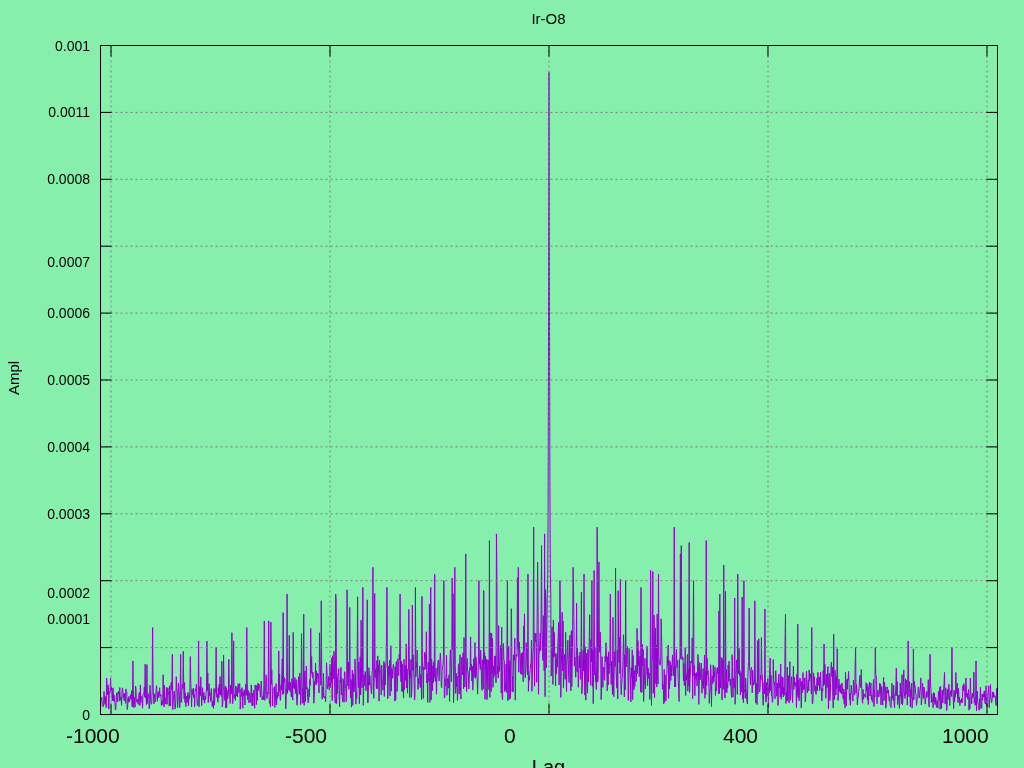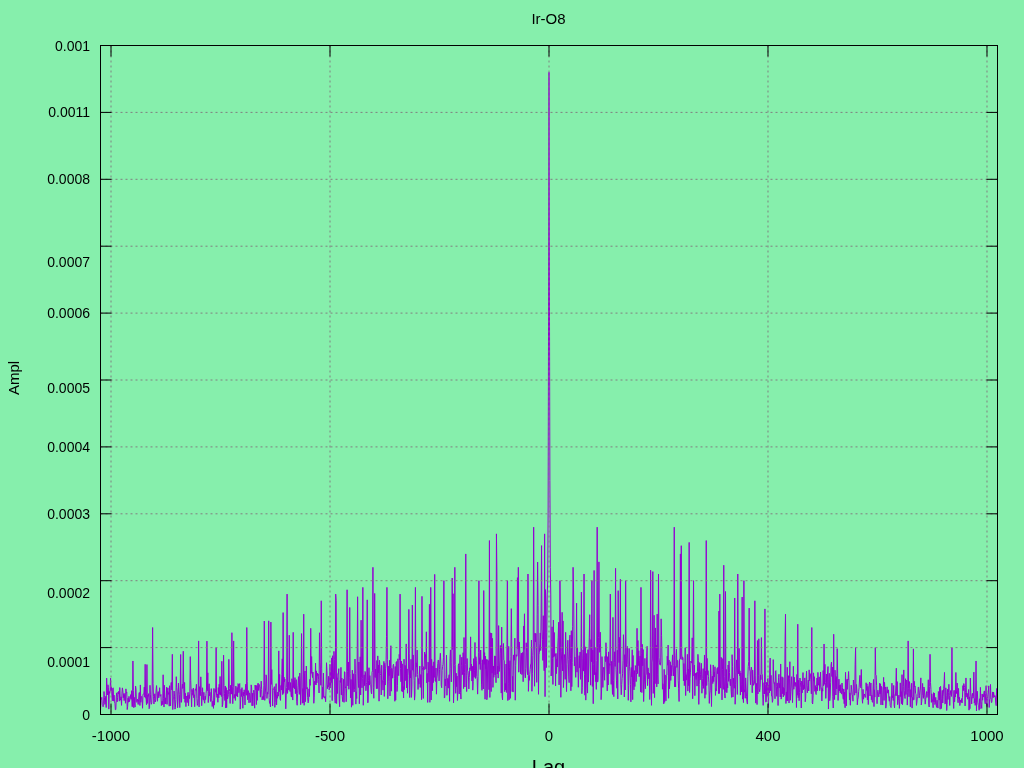--- a/index.html
+++ b/index.html
@@ -33,22 +33,21 @@
   }
   .y-tick-label {
     position: absolute;
     right: 934px; width: 90px; height: 18px;
     text-align: right;
     font-size: 14px; line-height: 18px;
   }
   .x-tick-label {
     position: absolute;
     top: 727px; width: 90px; height: 18px;
-    text-align: center;
-    font-size: 15px; line-height: 18px;
+    font-size: 21px; line-height: 18px;
   }
   svg#plot { position: absolute; left: 0; top: 0; }
 </style>
 </head>
 <body>
 
 <div id="figure">
   <div class="chart-title">Ir-O8</div>
   <div class="y-axis-label">Ampl</div>
   <svg id="plot" width="1024" height="768">
@@ -96,25 +95,25 @@
       <line x1="330.005859375" x2="330.005859375" y1="45.5" y2="56.5" stroke="#000000" stroke-width="1"></line>
       <line x1="549" x2="549" y1="703.5" y2="714.5" stroke="#000000" stroke-width="1"></line>
       <line x1="549" x2="549" y1="45.5" y2="56.5" stroke="#000000" stroke-width="1"></line>
       <line x1="767.994140625" x2="767.994140625" y1="703.5" y2="714.5" stroke="#000000" stroke-width="1"></line>
       <line x1="767.994140625" x2="767.994140625" y1="45.5" y2="56.5" stroke="#000000" stroke-width="1"></line>
       <line x1="986.98828125" x2="986.98828125" y1="703.5" y2="714.5" stroke="#000000" stroke-width="1"></line>
       <line x1="986.98828125" x2="986.98828125" y1="45.5" y2="56.5" stroke="#000000" stroke-width="1"></line>
     </svg>
   <div class="x-axis-label">Lag</div>
 <div class="y-tick-label" style="top: 705.5px;">0</div>
-    <div class="y-tick-label" style="top: 653px;">0.0001</div>
+    <div class="y-tick-label" style="top: 610px;">0.0001</div>
     <div class="y-tick-label" style="top: 571.7px; margin-top: 12px;">0.0002</div>
     <div class="y-tick-label" style="top: 504.8px; margin-left: 8px;">0.0003</div>
     <div class="y-tick-label" style="top: 437.9px; margin-left: 43px;">0.0004</div>
-    <div class="y-tick-label" style="top: 379px;">0.0005</div>
+    <div class="y-tick-label" style="top: 371px;">0.0005</div>
     <div class="y-tick-label" style="top: 304.1px;">0.0006</div>
     <div class="y-tick-label" style="top: 253px;">0.0007</div>
     <div class="y-tick-label" style="top: 170.3px;">0.0008</div>
     <div class="y-tick-label" style="top: 103.4px;">0.0011</div>
     <div class="y-tick-label" style="top: 36.5px;">0.001</div>
     <div class="x-tick-label" style="left: 66.0117px;">-1000</div>
     <div class="x-tick-label" style="left: 285.006px;">-500</div>
     <div class="x-tick-label" style="left: 504px;">0</div>
     <div class="x-tick-label" style="left: 722.994px;">400</div>
     <div class="x-tick-label" style="left: 941.988px;">1000</div>

